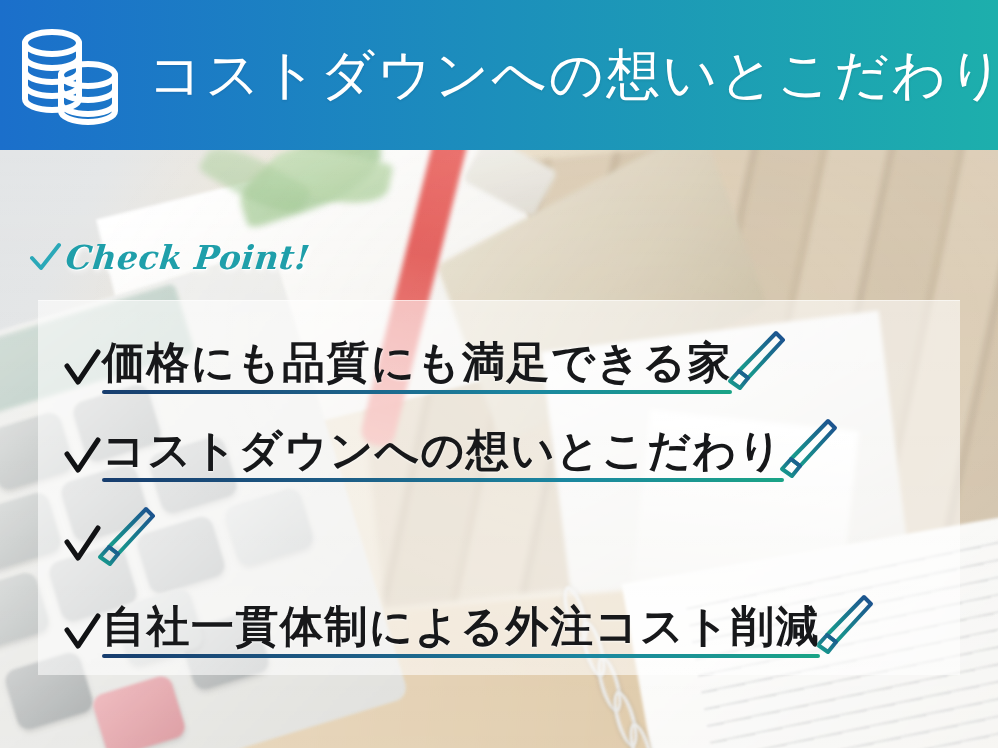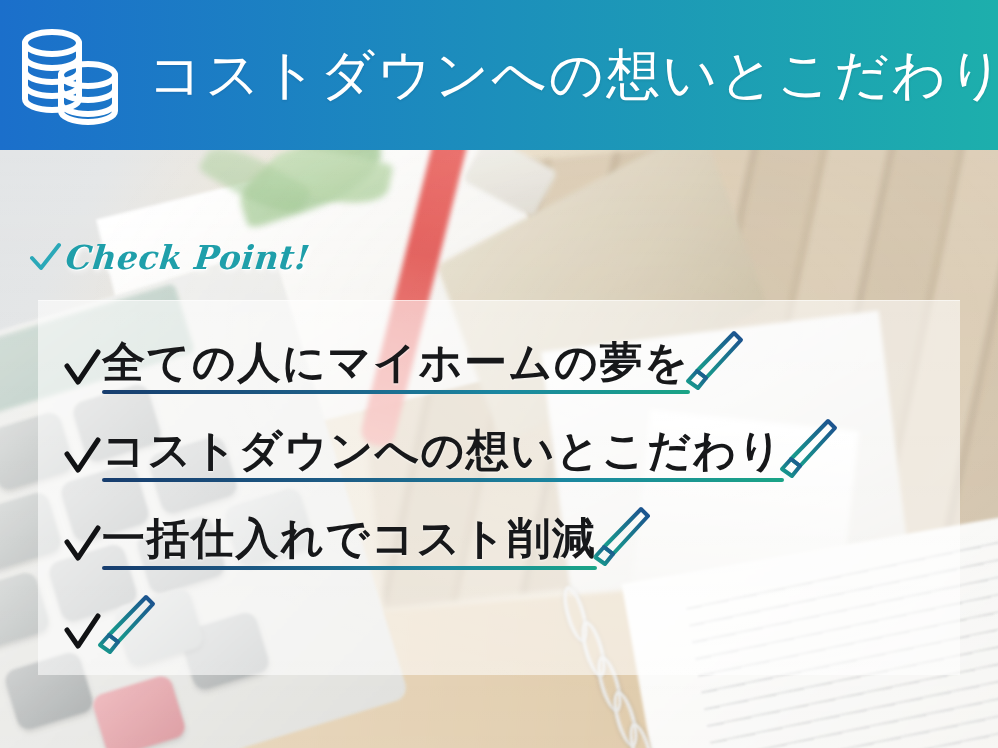--- a/index.html
+++ b/index.html
@@ -298,21 +298,21 @@
 
   <div class="panel" style="background: rgba(255, 255, 255, 0.56);"></div>
 
   <div class="list">
 
     <div class="list-item">
       <svg class="item-tick" viewBox="0 0 40 44">
         <path d="M5 20 L16 36 L36 6" fill="none" stroke="#111214" stroke-width="5" stroke-linecap="round" stroke-linejoin="round"></path>
       </svg>
       <div class="item-body">
-        <div class="item-text">全ての人にマイホームの夢を</div>
+        <div class="item-text">価格にも品質にも満足できる家</div>
         <div class="item-underline" style="background: linear-gradient(90deg, rgb(23, 61, 110) 0%, rgb(29, 93, 134) 35%, rgb(27, 135, 160) 68%, rgb(26, 164, 134) 100%);"></div>
       </div>
       <svg class="marker-icon" viewBox="0 0 62 70">
         <defs>
           <linearGradient id="mg1" x1="1" y1="0" x2="0" y2="1">
             <stop offset="0" stop-color="#1d4f8f"></stop>
             <stop offset="1" stop-color="#16a58c"></stop>
           </linearGradient>
         </defs>
         <g fill="none" stroke="url(#mg1)" stroke-width="4" stroke-linejoin="round" stroke-linecap="round">
@@ -341,43 +341,40 @@
           <path d="M50 7 L57 14 L22 52 L13 45 Z"></path>
           <path d="M13 45 L22 52 L14 62 L4 55 Z"></path>
         </g>
       </svg>
     </div>
 
     <div class="list-item">
       <svg class="item-tick" viewBox="0 0 40 44">
         <path d="M5 20 L16 36 L36 6" fill="none" stroke="#111214" stroke-width="5" stroke-linecap="round" stroke-linejoin="round"></path>
       </svg>
-      <div class="item-body">
-        <div class="item-text">一括仕入れでコスト削減</div>
-        <div class="item-underline" style="background: linear-gradient(90deg, rgb(23, 61, 110) 0%, rgb(29, 93, 134) 35%, rgb(27, 135, 160) 68%, rgb(26, 164, 134) 100%);"></div>
-      </div>
       <svg class="marker-icon" viewBox="0 0 62 70">
         <defs>
           <linearGradient id="mg3" x1="1" y1="0" x2="0" y2="1">
             <stop offset="0" stop-color="#1d4f8f"></stop>
             <stop offset="1" stop-color="#16a58c"></stop>
           </linearGradient>
         </defs>
         <g fill="none" stroke="url(#mg3)" stroke-width="4" stroke-linejoin="round" stroke-linecap="round">
           <path d="M50 7 L57 14 L22 52 L13 45 Z"></path>
           <path d="M13 45 L22 52 L14 62 L4 55 Z"></path>
         </g>
       </svg>
     </div>
 
     <div class="list-item">
       <svg class="item-tick" viewBox="0 0 40 44">
         <path d="M5 20 L16 36 L36 6" fill="none" stroke="#111214" stroke-width="5" stroke-linecap="round" stroke-linejoin="round"></path>
       </svg>
       <div class="item-body">
+        <div class="item-text">自社一貫体制による外注コスト削減</div>
         <div class="item-underline" style="background: linear-gradient(90deg, rgb(23, 61, 110) 0%, rgb(29, 93, 134) 35%, rgb(27, 135, 160) 68%, rgb(26, 164, 134) 100%);"></div>
       </div>
       <svg class="marker-icon" viewBox="0 0 62 70">
         <defs>
           <linearGradient id="mg4" x1="1" y1="0" x2="0" y2="1">
             <stop offset="0" stop-color="#1d4f8f"></stop>
             <stop offset="1" stop-color="#16a58c"></stop>
           </linearGradient>
         </defs>
         <g fill="none" stroke="url(#mg4)" stroke-width="4" stroke-linejoin="round" stroke-linecap="round">

